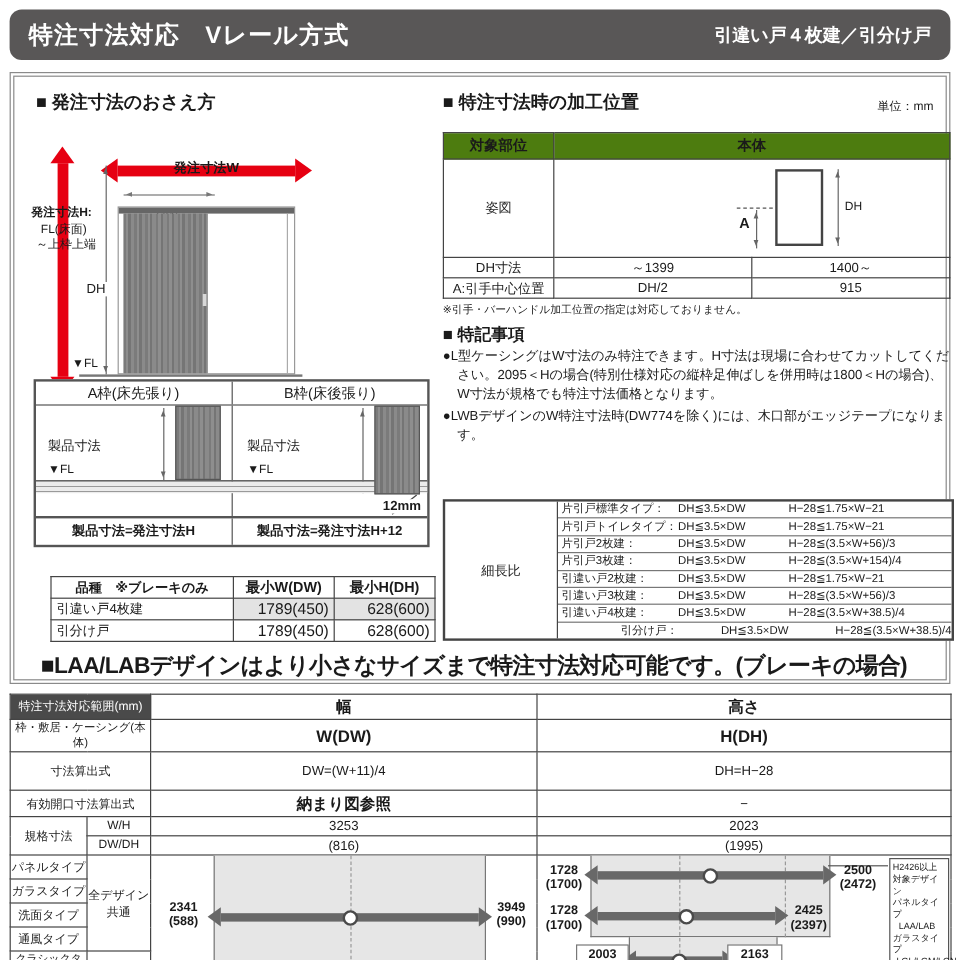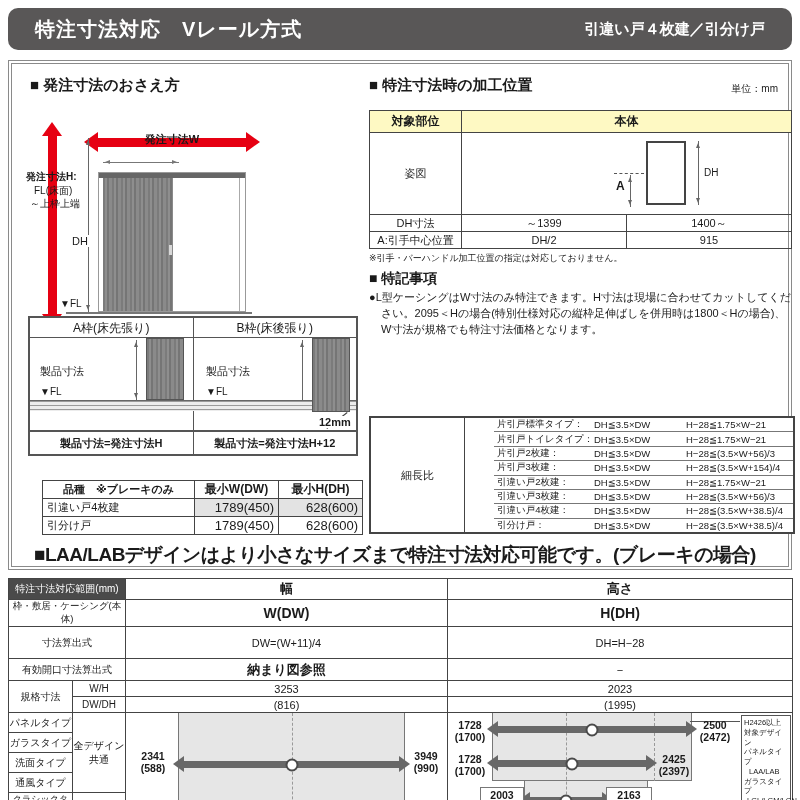--- a/index.html
+++ b/index.html
@@ -1,21 +1,21 @@
 <!DOCTYPE html>
 <html><head>
 <meta charset="utf-8">
 <style>
   * { margin:0; padding:0; box-sizing:border-box; }
   body { width:800px; height:800px; background:#fff; font-family:"Liberation Sans","DejaVu Sans",sans-serif; color:#1a1a1a; }
   .page { position:relative; width:800px; height:800px; background:#fff; overflow:hidden; }
 
   
   .top-bar { position:absolute; left:8px; top:8px; right:8px; height:42px; background:#595757; border-radius:10px;
-             display:flex; justify-content:space-between; align-items:center; padding:0 27px; color:#fff; }
+             display:flex; justify-content:space-between; align-items:center; padding:0 16px; color:#fff; }
   .top-bar .t-l { font-size:20px; font-weight:bold; letter-spacing:1px; }
   .top-bar .t-r { font-size:15px; font-weight:bold; }
 
   
   .main-box { position:absolute; left:8px; top:60px; width:784px; height:510px; border:4px double #8a8a8a; background:#fff; }
   .sec-title { position:absolute; font-size:15px; font-weight:bold; }
   .small-unit { position:absolute; font-size:10px; }
 
   
   .d1 { position:absolute; left:14px; top:36px; width:340px; height:216px; }
@@ -54,33 +54,33 @@
   
   .min-table { position:absolute; left:30px; top:416px; width:320px; border-collapse:collapse; table-layout:fixed; }
   .min-table td { border:1px solid #444; height:18px; font-size:11px; padding:0 4px; }
   .min-table .v { text-align:right; font-size:13px;margin-top:24px; }
   .min-table .hd { text-align:center; font-weight:bold; font-size:12px; }
   .min-table tr.g td.v { background:#e3e3e3; }
 
   
   .proc-table { position:absolute; left:357px; top:46px; width:422px; border-collapse:collapse; table-layout:fixed; }
   .proc-table td { border:1px solid #444; font-size:11px; text-align:center; }
-  .proc-table .hd { background:#fef9c3; font-weight:bold; font-size:12px; height:22px; }
+  .proc-table .hd { background:#4d7c0f; font-weight:bold; font-size:12px; height:22px; }
   .proc-table .fig { height:82px; position:relative; }
   .proc-note { position:absolute; left:357px; top:188px; font-size:9px; color:#222; }
 
   .bullets { position:absolute; left:357px; top:226px; width:426px; }
   .bullets p { font-size:11px; line-height:1.45; padding-left:12px; text-indent:-12px; margin-bottom:2px; }
 
   
   .ratio { position:absolute; left:357px; top:352px; width:426px; height:118px; border:2px solid #444; display:flex; background:#fff; }
   .ratio .rl { width:94px; border-right:1px solid #444; display:flex; align-items:center; justify-content:center; font-size:11px; }
   .ratio .rr { flex:1; display:flex; flex-direction:column; }
-  .ratio .row { flex:1; display:flex; align-items:center; border-bottom:1px solid #777; font-size:9.5px;margin-left:29px; }
-  .ratio .row:last-child { border-bottom:none; }
+  .ratio .row { flex:1; display:flex; align-items:center; border-bottom:1px solid #777; font-size:9.5px; }
+  .ratio .row:last-child { border-bottom:none;text-align:right; }
   .ratio .c1 { width:100px; padding-left:3px; }
   .ratio .c2 { width:92px; }
   .ratio .c3 { flex:1; }
 
   .laa-note { position:absolute; left:22px; top:478px; font-size:19px; font-weight:bold; letter-spacing:-0.5px; }
 
   
   .range-table { position:absolute; left:8px; top:578px; width:784px; border-collapse:collapse; table-layout:fixed; }
   .range-table td { border:1px solid #444; font-size:10px; text-align:center; vertical-align:middle; padding:0; }
   .range-table .dark { background:#4a4a4a; color:#fff; font-size:10px; }
@@ -228,20 +228,21 @@
         <td>DH/2</td>
         <td>915</td>
       </tr>
     </tbody>
       </table>
     <div class="proc-note">※引手・バーハンドル加工位置の指定は対応しておりません。</div>
 
     <div class="sec-title" style="left:357px; top:206px; font-size:14px;">■ 特記事項</div>
     <div class="bullets">
       <p>●L型ケーシングはW寸法のみ特注できます。H寸法は現場に合わせてカットしてください。2095＜Hの場合(特別仕様対応の縦枠足伸ばしを併用時は1800＜Hの場合)、W寸法が規格でも特注寸法価格となります。</p>
+      <p>●LWBデザインのW特注寸法時(DW774を除く)には、木口部がエッジテープになります。</p>
     </div>
 
     <div class="ratio">
       <div class="rl">細長比</div>
       <div class="rr">
         <div class="row">
             <span class="c1">片引戸標準タイプ：</span>
             <span class="c2">DH≦3.5×DW</span>
             <span class="c3">H−28≦1.75×W−21</span>
           </div>

